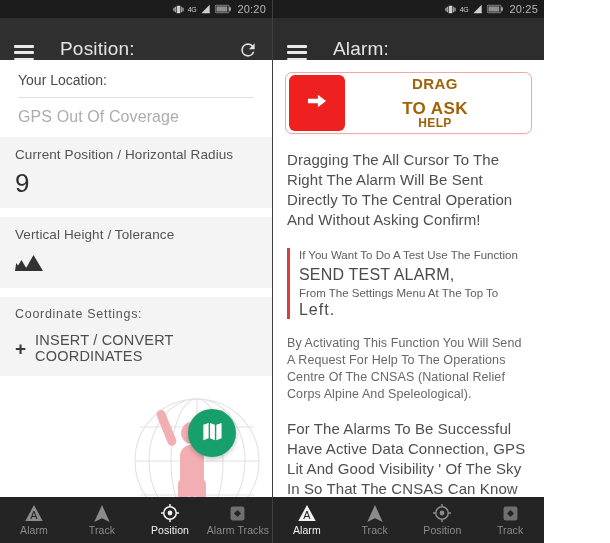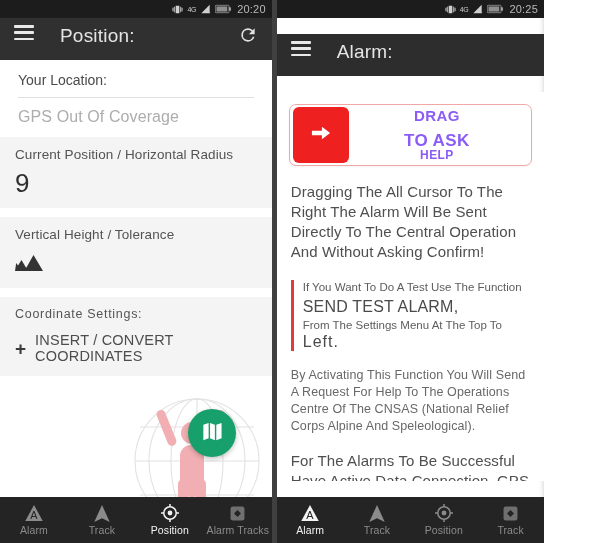--- a/index.html
+++ b/index.html
@@ -10,40 +10,40 @@
     overflow: hidden;
   }
   .screens { display: flex; width: 544px; height: 543px; }
   .screen {
     width: 305px; height: 543px;
     position: relative;
     display: flex; flex-direction: column;
     background: #ffffff;
     overflow: hidden;
   }
-  .screen.right { border-left: 5px solid #404040; box-shadow: -3px 0 6px -4px rgba(0,0,0,.28) inset; gap: 16px; }
+  .screen.right { border-left: 1px solid #404040; box-shadow: -3px 0 6px -4px rgba(0,0,0,.28) inset; }
 
   
   .statusbar {
     height: 18px; flex: 0 0 18px;
     background: #1c1c1c;
     display: flex; align-items: center; justify-content: flex-end;
     padding-right: 6px; gap: 4px;
     color: #d2d2d2;
   }
   .sb-icon { display: flex; align-items: center; }
   .sb-4g { font-size: 7px; color: #cfcfcf; letter-spacing: -.3px; line-height: 1; }
   .sb-time { font-size: 11px; color: #b9b9b9; letter-spacing: .2px; margin-left: 2px; }
 
   
   .appbar {
     height: 42px; flex: 0 0 42px;
     background: #303030;
-    display: flex; align-items: flex-start;
-    padding: 7px 14px;
+    display: flex; align-items: flex-end;
+    padding: 0 14px;
     color: #e8e8e8;
   }
   .appbar.right { background: #2d2d2d; }
   .hamburger { width: 20px; height: 15px; display: flex; flex-direction: column; justify-content: space-between; cursor: pointer; }
   .hamburger span { display: block; height: 2.5px; background: #e9e9e9; border-radius: 1px; }
   .appbar-title {
     font-size: 19px; color: #e4e4e4;
     margin-left: 26px; letter-spacing: .2px;
     font-weight: 400;
     white-space: nowrap;
@@ -104,21 +104,21 @@
     cursor: grab;
   }
   .drag-knob {
     width: 56px; height: 56px; margin-left: 3px;
     background: #ee2020; border-radius: 6px;
     display: flex; align-items: center; justify-content: center;
     flex: 0 0 56px;
   }
   .drag-text {
     flex: 1; text-align: center;
-    color: #8b5cf6; font-size: 15px; font-weight: 700;
+    color: #a16207; font-size: 15px; font-weight: 700;
     line-height: 15px; letter-spacing: .4px;
     padding-right: 6px;
   }
   .drag-text .l1 { display: block; }
   .drag-text .l2 { display: block; font-size: 17px; margin-top: 10px; }
   .drag-text .l3 { display: block; font-size: 12px; }
 
   
   .para {
     padding: 0 14px;

